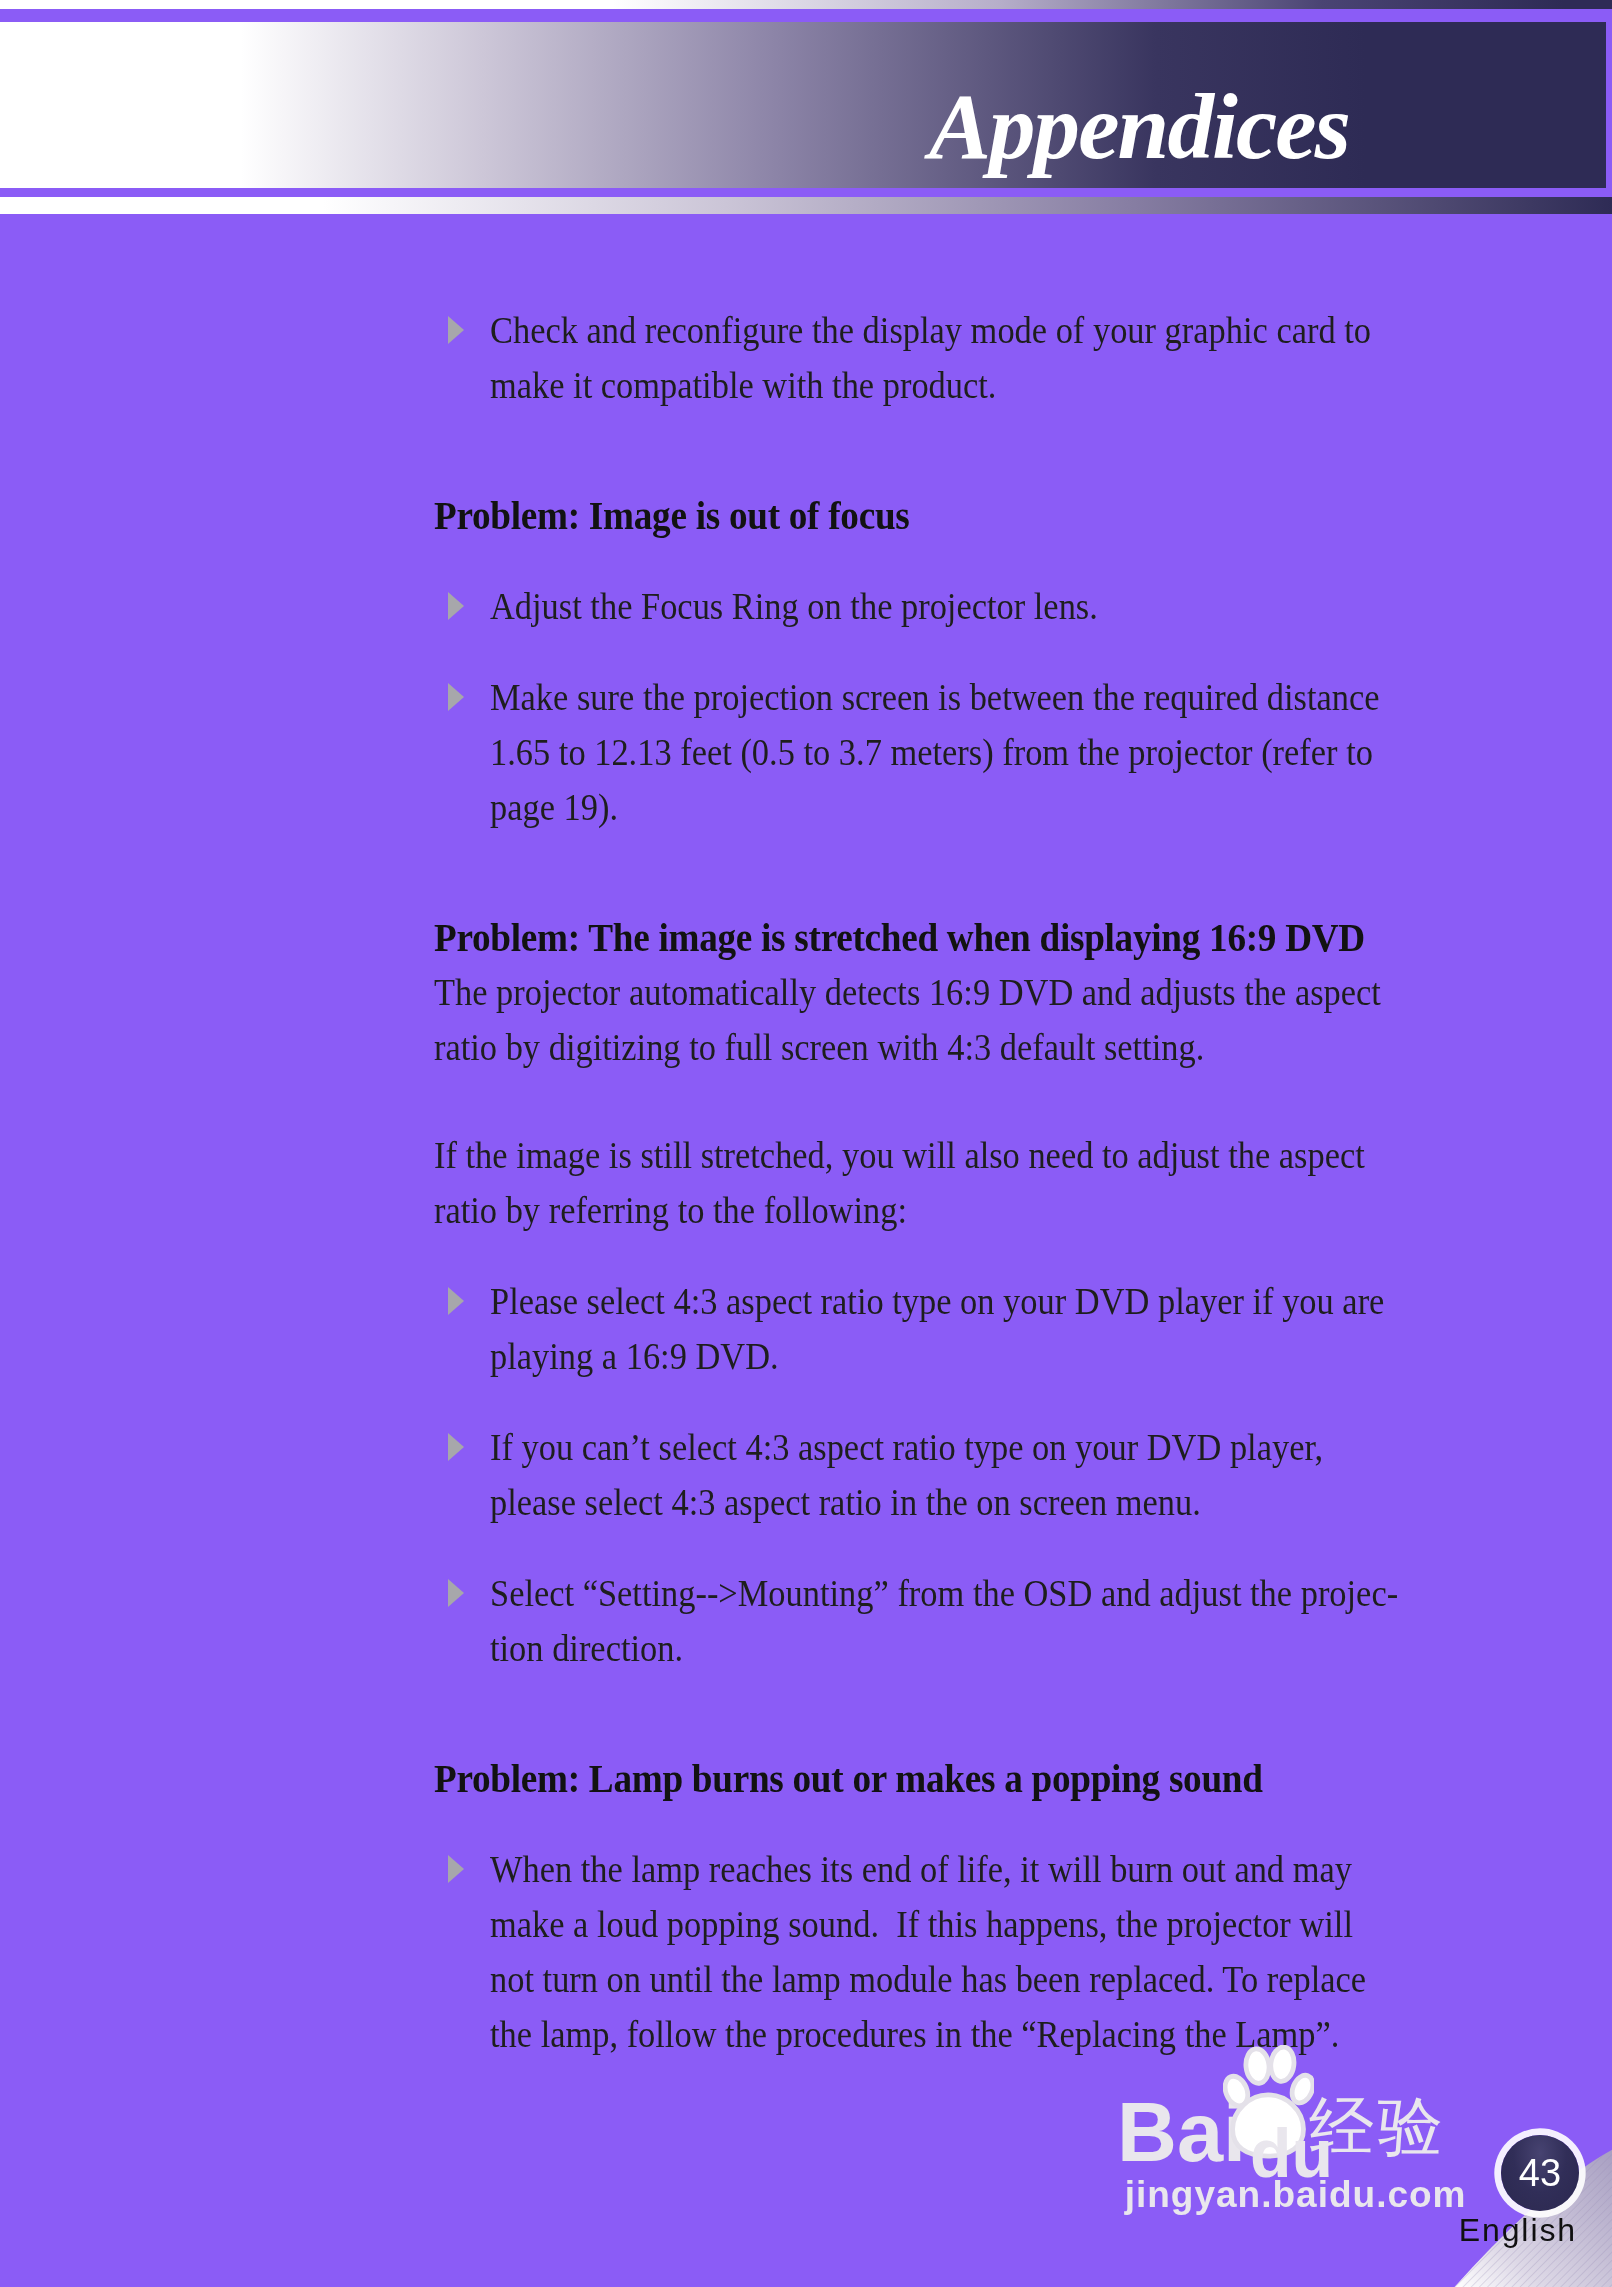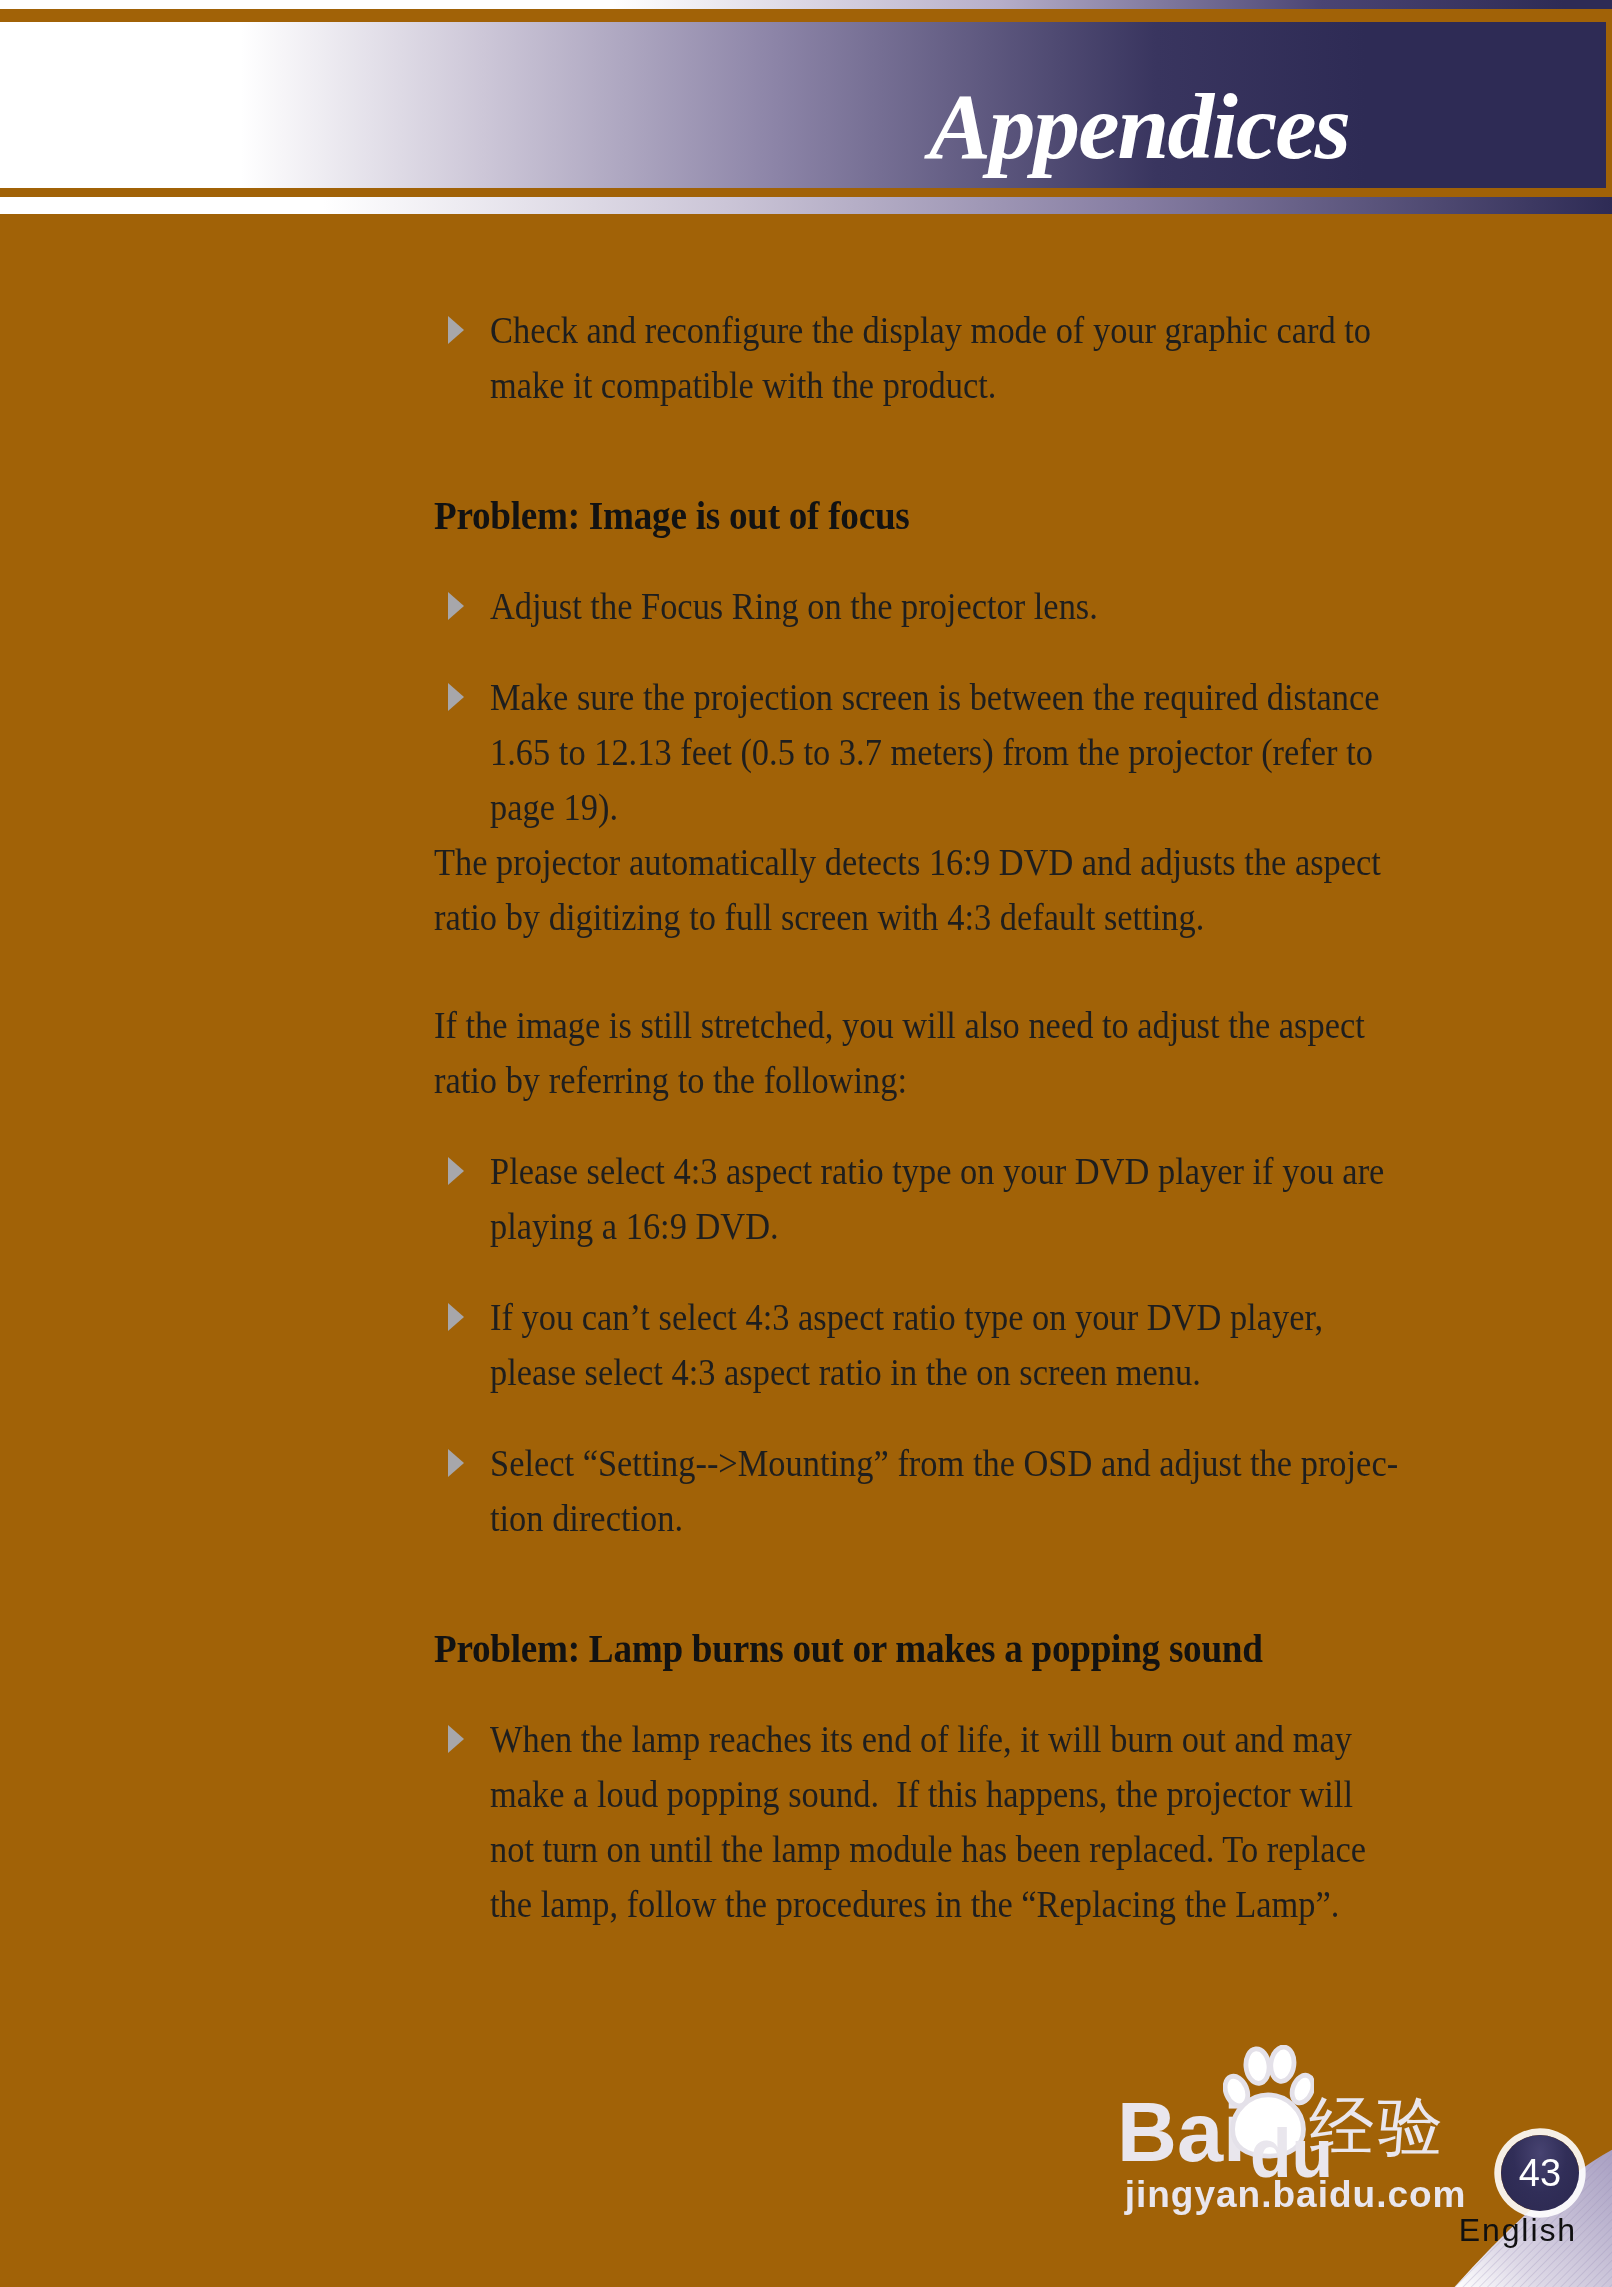--- a/index.html
+++ b/index.html
@@ -1,17 +1,17 @@
 <!DOCTYPE html>
 <html><head>
 <meta charset="utf-8">
 <style>
   html,body{margin:0;padding:0;background:#ffffff;}
   .page{
-    position:relative;width:1612px;height:2287px;background:#a16207;
+    position:relative;width:1612px;height:2287px;background:#8b5cf6;
     overflow:hidden;font-family:"Liberation Serif", serif;
   }
   
   .strip-top{
     position:absolute;top:0;left:0;width:100%;height:8.6px;
     background:linear-gradient(90deg,#ffffff 0%,#ffffff 38%,#b6aec9 62%,#4a4473 82%,#2e2b55 97%);
   }
   .banner{
     position:absolute;top:22px;left:0;width:1606px;height:166px;
     background:linear-gradient(90deg,#ffffff 0%,#ffffff 15%,#cdc7d8 30%,#8d85a8 48%,#39355f 72%,#2e2b55 85%,#2e2b55 100%);
@@ -104,20 +104,25 @@
         <div class="lines">
           <div class="line">Adjust the Focus Ring on the projector lens.</div>
         </div>
       </div>
       <div class="block bullet">
         <span class="tri"></span>
         <div class="lines">
           <div class="line">Make sure the projection screen is between the required distance</div>
           <div class="line">1.65 to 12.13 feet (0.5 to 3.7 meters) from the projector (refer to</div>
           <div class="line">page 19).</div>
+        </div>
+      </div>
+      <div class="block heading">
+        <div class="lines">
+          <div class="line">Problem: The image is stretched when displaying 16:9 DVD</div>
         </div>
       </div>
       <div class="block para">
         <div class="lines">
           <div class="line">The projector automatically detects 16:9 DVD and adjusts the aspect</div>
           <div class="line">ratio by digitizing to full screen with 4:3 default setting.</div>
         </div>
       </div>
       <div class="block para spaced">
         <div class="lines">

